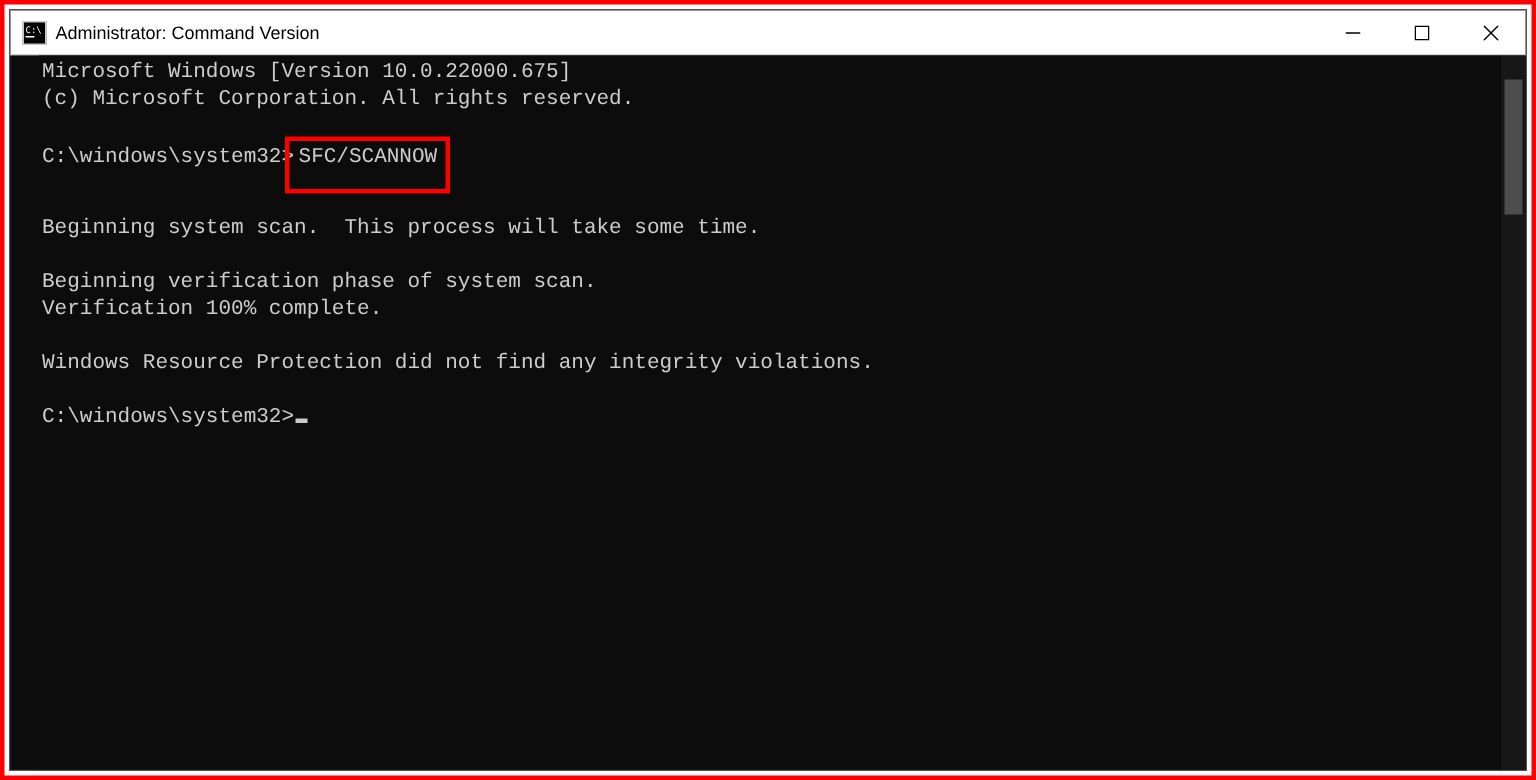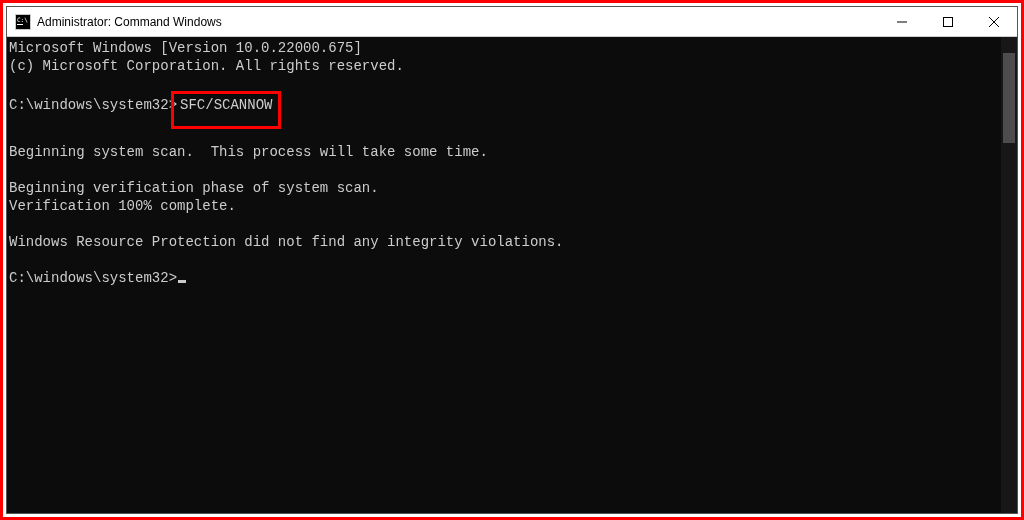--- a/index.html
+++ b/index.html
@@ -78,20 +78,21 @@
     .terminal {
       flex: 1;
       background: #0c0c0c;
       color: #cccccc;
       font-family: Consolas, "Courier New", monospace;
       font-size: 14px;
       line-height: 18px;
       padding: 2px 0 0 2px;
       white-space: pre;
       overflow: hidden;
+      margin-left: 19px;
     }
     .terminal .line { min-height: 18px; }
     .hl-box {
       display: inline-block;
       border: 3px solid #ff0000;
       padding: 2px 6px 12px 6px;
       margin: -2px -6px -4px -6px;
       position: relative;
     }
     .cursor {
@@ -125,21 +126,21 @@
     <div class="titlebar">
       <div class="title-left">
         <span class="app-icon">
           <svg width="16" height="16" viewBox="0 0 16 16">
             <rect x="0" y="0" width="16" height="16" fill="#000"></rect>
             <rect x="0.5" y="0.5" width="15" height="15" fill="none" stroke="#c8c8c8" stroke-width="1"></rect>
             <text x="2" y="8" font-family="Consolas, monospace" font-size="6" fill="#fff">C:\</text>
             <rect x="2" y="10" width="6" height="1" fill="#fff"></rect>
           </svg>
         </span>
-        <span class="title-text">Administrator: Command Windows</span>
+        <span class="title-text">Administrator: Command Version</span>
       </div>
       <div class="win-controls">
         <div class="win-btn">
           <svg width="10" height="10" viewBox="0 0 10 10">
               <rect x="0" y="4.5" width="10" height="1" fill="currentColor"></rect>
             </svg>
         </div>
         <div class="win-btn">
           <svg width="10" height="10" viewBox="0 0 10 10">
               <rect x="0.5" y="0.5" width="9" height="9" fill="none" stroke="currentColor" stroke-width="1"></rect>

